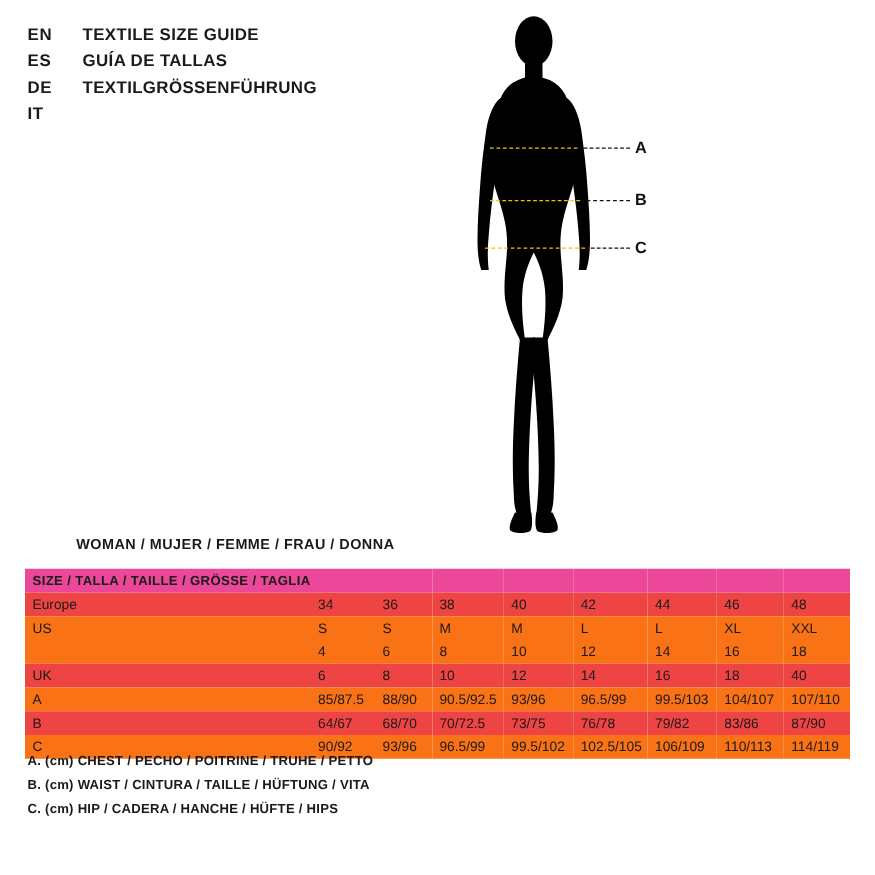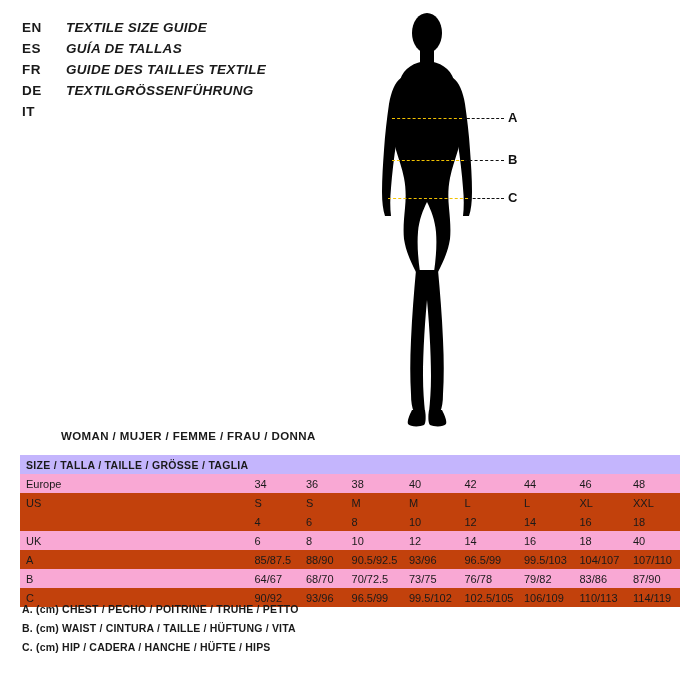--- a/index.html
+++ b/index.html
@@ -28,21 +28,20 @@
     width: 44px;
     font-size: 13.5px;
     font-weight: bold;
     letter-spacing: 0.5px;
   }
   .title-text {
     font-size: 13.5px;
     font-weight: bold;
     letter-spacing: 0.3px;
     text-transform: uppercase;
-    font-style: italic;
   }
 
   
   .figure-wrap {
     position: absolute;
     right: 18px; top: 6px;
     width: 200px; height: 430px;
   }
   .figure-svg { display: block; }
   .measure-line {
@@ -79,27 +78,27 @@
     width: 660px;
     border-collapse: collapse;
     font-size: 11px;
   }
   table.sizes tr { height: 19px; }
   table.sizes td {
     padding: 0 0 0 6px;
     white-space: nowrap;
   }
   table.sizes tr.hdr td {
-    background: #c4b5fd;
+    background: #ec4899;
     font-weight: bold;
     letter-spacing: 0.3px;
     font-size: 10.5px;
   }
-  table.sizes tr.shade td { background: #c2410c; }
-  table.sizes tr.plain td { background: #f9a8d4; }
+  table.sizes tr.shade td { background: #f97316; }
+  table.sizes tr.plain td { background: #ef4444; }
   td.c0 { width: 112px; }
   td.c1, td.c2, td.c3, td.c4, td.c5, td.c6, td.c7, td.c8 { width: 68px; }
 
   
   .footnotes {
     position: absolute;
     left: 22px; top: 600px;
     width: 650px;
   }
   .footnote {
@@ -115,24 +114,20 @@
 <div class="page">
 
   <div class="titles">
     <div class="title-row">
       <span class="title-lang">EN</span>
       <span class="title-text">Textile Size Guide</span>
     </div>
     <div class="title-row">
       <span class="title-lang">ES</span>
       <span class="title-text">Guía de Tallas</span>
-    </div>
-    <div class="title-row">
-      <span class="title-lang">FR</span>
-      <span class="title-text">Guide des Tailles Textile</span>
     </div>
     <div class="title-row">
       <span class="title-lang">DE</span>
       <span class="title-text">Textilgrößenführung</span>
     </div>
     <div class="title-row">
       <span class="title-lang">IT</span>
     </div>
   </div>
 

